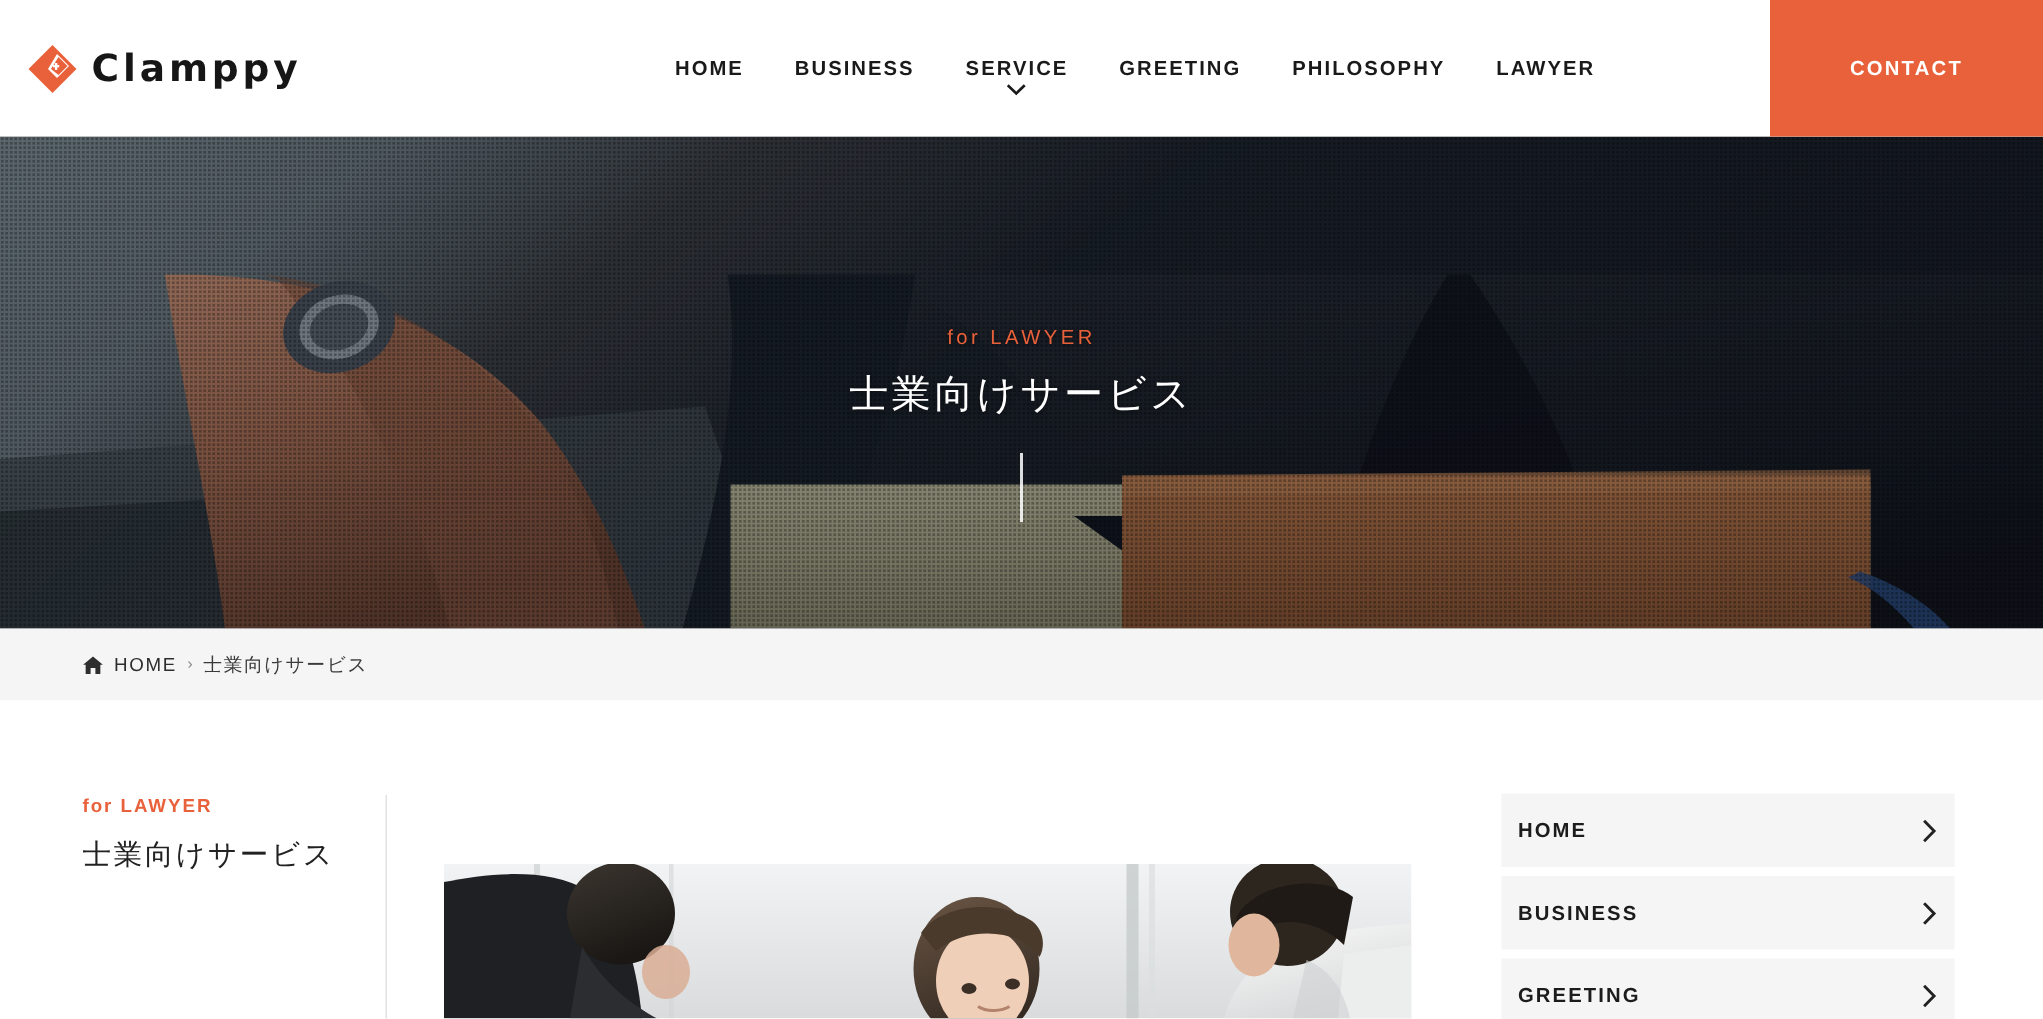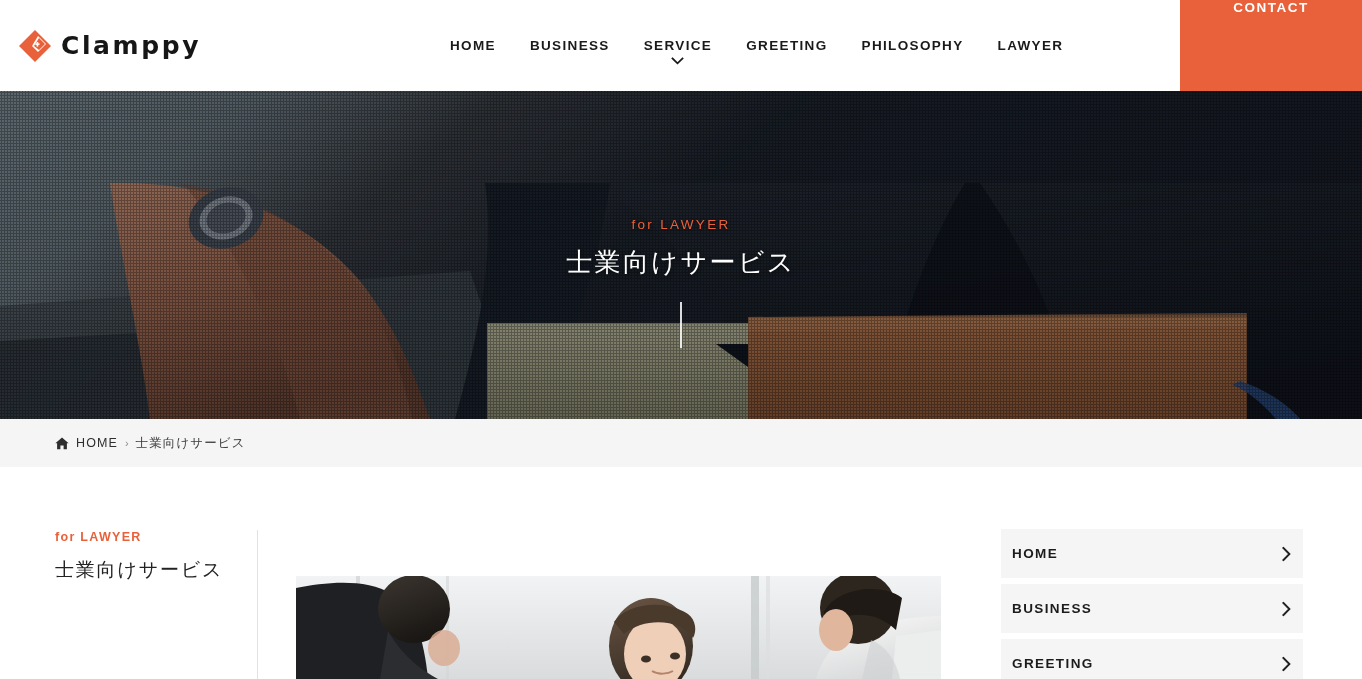--- a/index.html
+++ b/index.html
@@ -18,21 +18,21 @@
   .nav { flex:1; display:flex; align-items:center; justify-content:flex-start;
     gap:0px; padding-left:3px; }
   .nav-item { position:relative; font-size:13.5px; font-weight:700;
     letter-spacing:1.35px; color:#1a1a1a; padding:0 17px; line-height:1;
     white-space:nowrap; cursor:pointer; }
   .nav-caret { position:absolute; left:0; right:0; top:17px; text-align:center;
     font-size:11px; color:#1a1a1a; line-height:1; }
   .nav-caret svg { display:inline-block; }
 
   .contact-btn { width:182px; background:#e9613a; color:#fff;
-    display:flex; align-items:flex-start; justify-content:center;
+    display:flex; align-items:center; justify-content:center;
     font-size:13.5px; font-weight:700; letter-spacing:1.5px; cursor:pointer;
     flex:0 0 182px; }
 
   
   .hero { position:absolute; top:91px; left:0; width:1362px; height:328px;
     overflow:hidden; background:#1b1d21; }
   .hero-photo { position:absolute; inset:0; }
   .hero-overlay { position:absolute; inset:0; background:rgba(8,10,14,0.30); }
   .hero-dots { position:absolute; inset:0;
     background-image:radial-gradient(rgba(0,0,0,0.30) 1px, transparent 1.1px);

